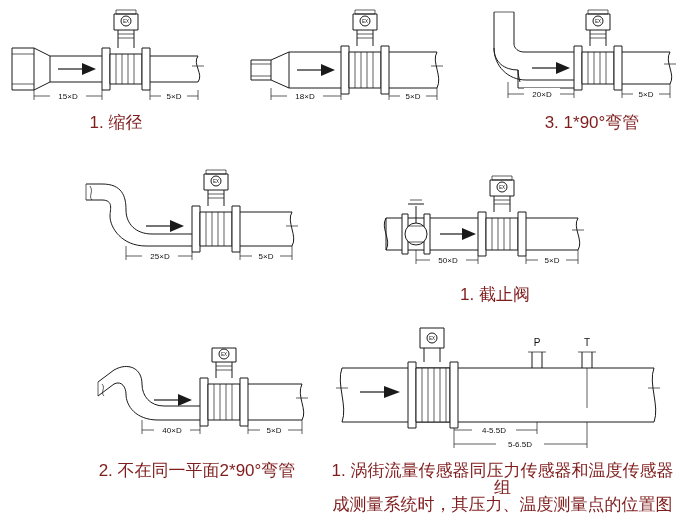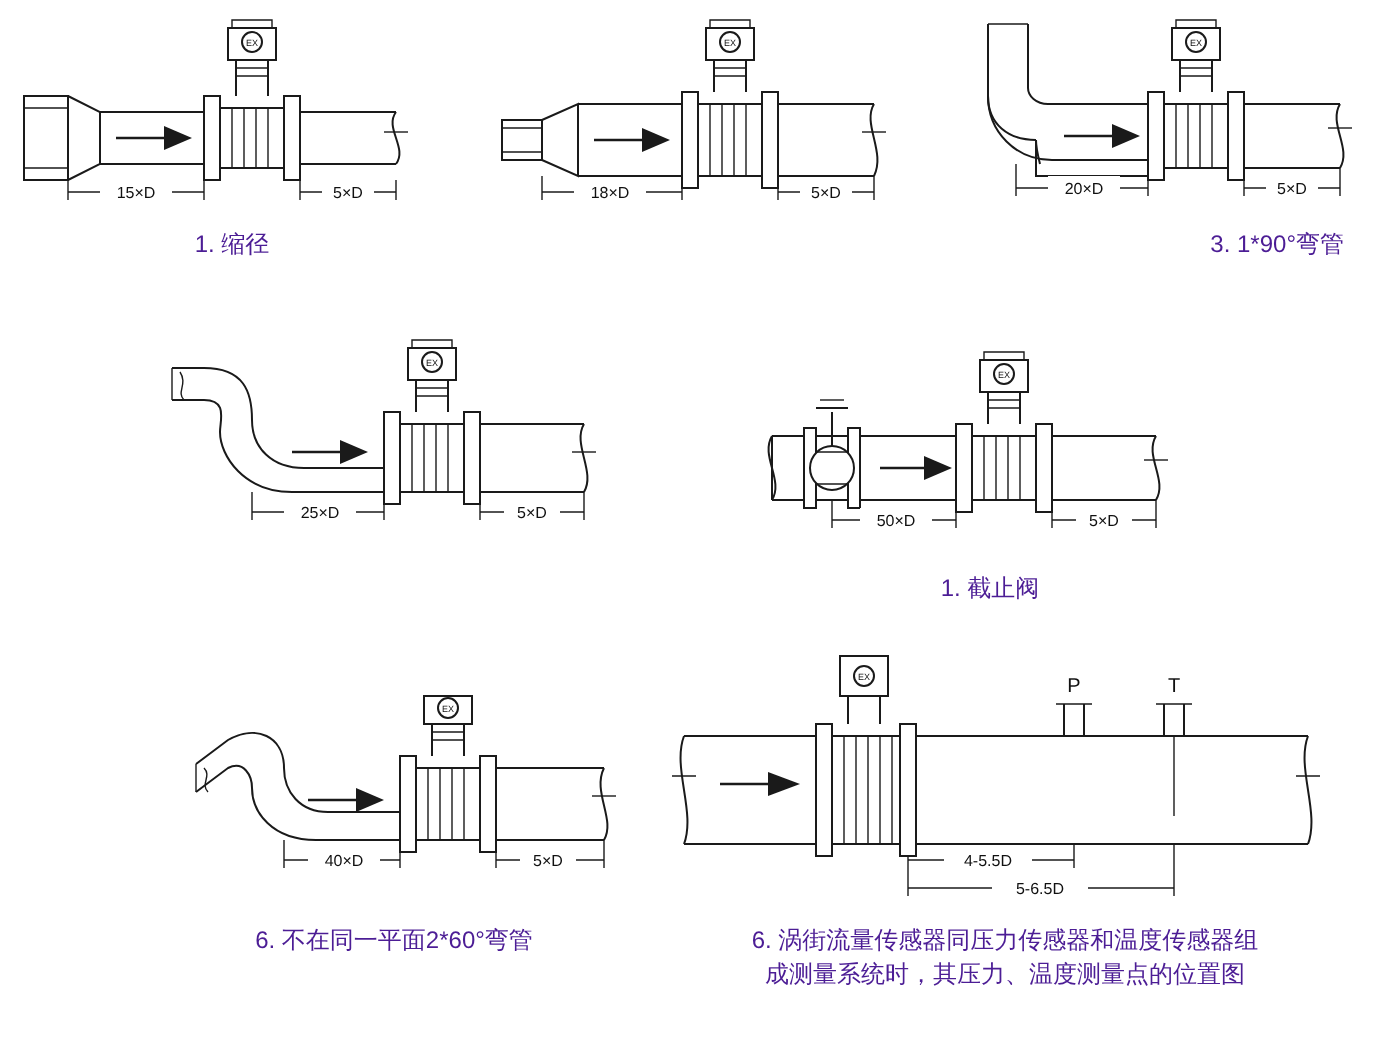--- a/index.html
+++ b/index.html
@@ -8,23 +8,23 @@
     background:#ffffff;
     font-family:"Liberation Sans", sans-serif;
     color:#1a1a1a;
     overflow:hidden;
     position:relative;
   }
   .stage{position:absolute;left:0;top:0;width:700px;height:520px;}
   .fig{position:absolute;text-decoration:underline;}
   .cap{
     position:absolute;
-    font-size:12px;
+    font-size:17px;
     line-height:17px;
-    color:#4c1d95;
+    color:#7f1d1d;
     text-align:center;
     white-space:pre-line;
   }
   svg{display:block;overflow:visible;}
   .ln{fill:none;stroke:#1a1a1a;stroke-width:1;}
   .ln2{fill:none;stroke:#1a1a1a;stroke-width:1.2;}
   .thin{fill:none;stroke:#1a1a1a;stroke-width:0.7;}
   .dim{fill:none;stroke:#1a1a1a;stroke-width:0.7;}
   .arrowfill{fill:#1a1a1a;}
   .wht{fill:#ffffff;stroke:#1a1a1a;stroke-width:1;}
@@ -169,21 +169,21 @@
         <text class="dimtxt" x="64" y="93" text-anchor="middle">20×D</text>
       </g>
       <g>
         <path class="dim" d="M144,90 L192,90"></path>
         <path class="dim" d="M144,86 L144,94 M192,80 L192,94"></path>
         <rect x="155" y="84" width="26" height="11" fill="#fff" stroke="none"></rect>
         <text class="dimtxt" x="168" y="93" text-anchor="middle">5×D</text>
       </g>
     </svg>
   </div>
-  <div class="cap" style="left:512px;top:114px;width:160px;text-align:right;">3. 1*90°弯管</div>
+  <div class="cap" style="left:512px;top:114px;width:160px;">3. 1*90°弯管</div>
 
   <div class="fig" style="left:80px;top:166px;width:250px;height:110px;">
     <svg width="250" height="110" viewBox="0 0 250 110">
 
       <path class="ln" d="M6,18 L22,18 C42,18 46,30 46,44 C46,58 56,68 72,68 L112,68"></path>
       <path class="ln" d="M6,34 L22,34 C34,34 30,44 30,50 C30,62 42,80 66,80 L112,80"></path>
       <path class="thin" d="M6,18 L6,34"></path>
       <path class="thin" d="M10,20 C14,26 8,30 12,34"></path>
 
       <g>
@@ -306,21 +306,21 @@
         <text class="dimtxt" x="84" y="85" text-anchor="middle">40×D</text>
       </g>
       <g>
         <path class="dim" d="M160,82 L214,82"></path>
         <path class="dim" d="M160,78 L160,86 M214,72 L214,86"></path>
         <rect x="172" y="76" width="28" height="11" fill="#fff" stroke="none"></rect>
         <text class="dimtxt" x="186" y="85" text-anchor="middle">5×D</text>
       </g>
     </svg>
   </div>
-  <div class="cap" style="left:82px;top:462px;width:230px;">6. 不在同一平面2*60°弯管</div>
+  <div class="cap" style="left:82px;top:462px;width:230px;">2. 不在同一平面2*90°弯管</div>
 
   <div class="fig" style="left:338px;top:348px;width:330px;height:105px;">
     <svg width="330" height="105" viewBox="0 0 330 105">
 
       <path class="ln" d="M4,20 L316,20 M4,74 L316,74"></path>
       <path class="ln" d="M4,20 C-2,36 10,58 4,74"></path>
       <path class="ln" d="M316,20 C310,36 322,58 316,74"></path>
       <path class="thin" d="M-2,40 L10,40 M310,40 L322,40"></path>
 
       <path class="wht" d="M70,14 L78,14 L78,80 L70,80 Z"></path>
@@ -358,16 +358,16 @@
         <text class="dimtxt" x="156" y="85" text-anchor="middle">4-5.5D</text>
       </g>
       <g>
         <path class="dim" d="M116,96 L249,96"></path>
         <path class="dim" d="M116,86 L116,100 M249,74 L249,100"></path>
         <rect x="158" y="90" width="48" height="11" fill="#fff" stroke="none"></rect>
         <text class="dimtxt" x="182" y="99" text-anchor="middle">5-6.5D</text>
       </g>
     </svg>
   </div>
-  <div class="cap" style="left:330px;top:462px;width:345px;text-align:center;">6. 涡街流量传感器同压力传感器和温度传感器组
+  <div class="cap" style="left:330px;top:462px;width:345px;text-align:center;">1. 涡街流量传感器同压力传感器和温度传感器组
 成测量系统时，其压力、温度测量点的位置图</div>
 
 </div>
 
 </body></html>

